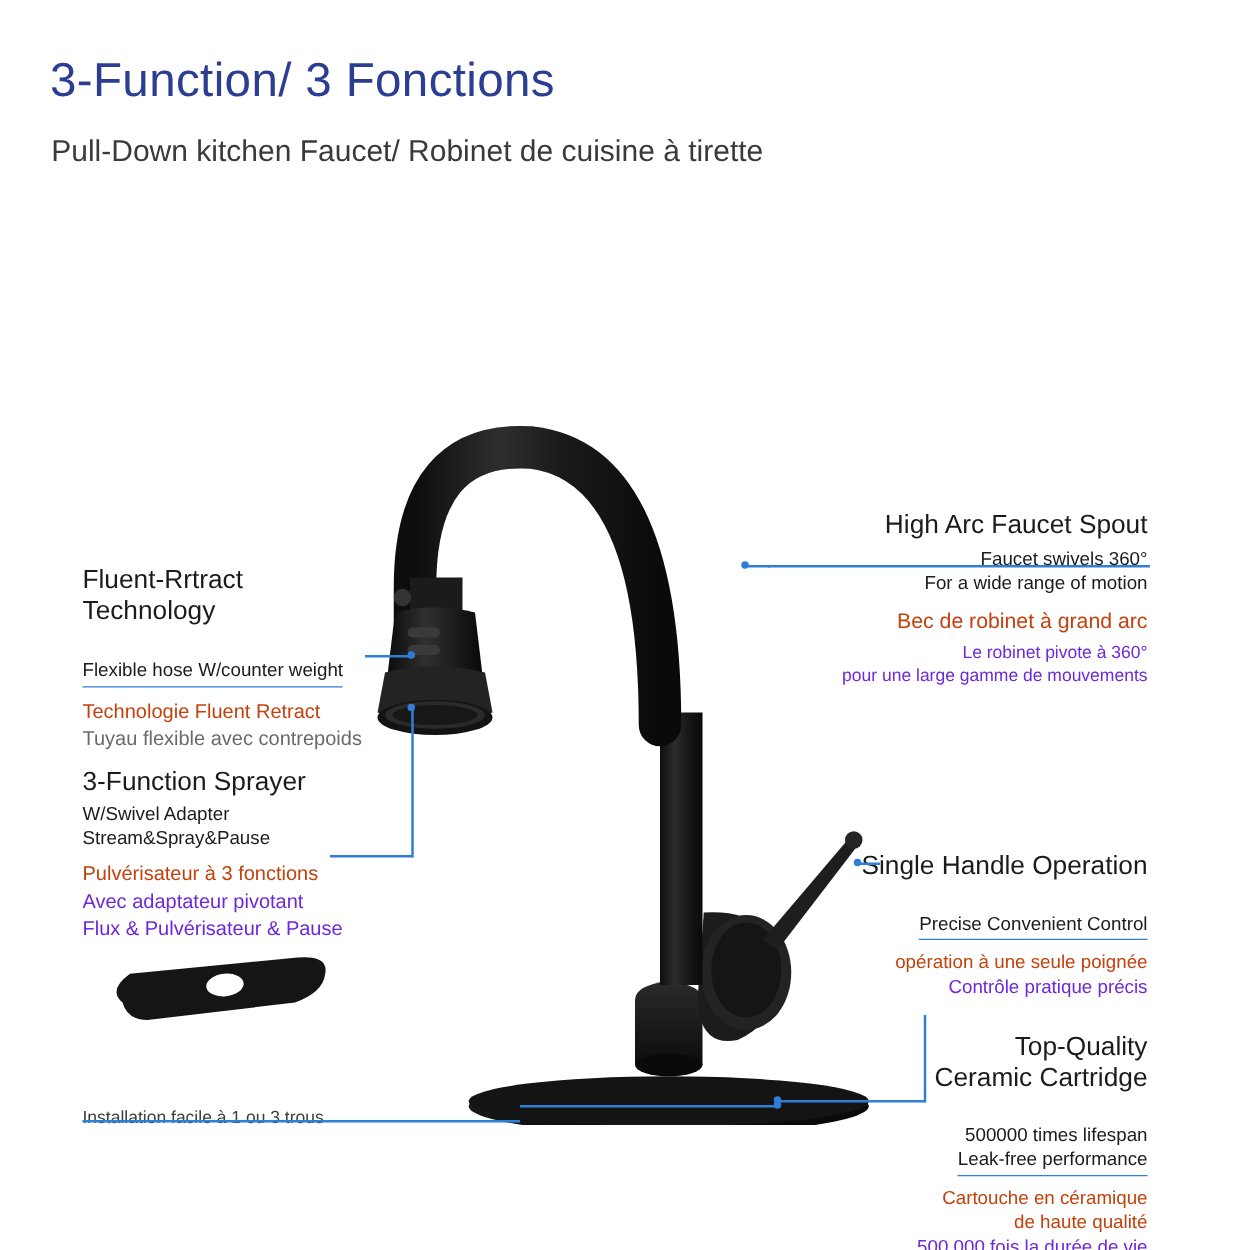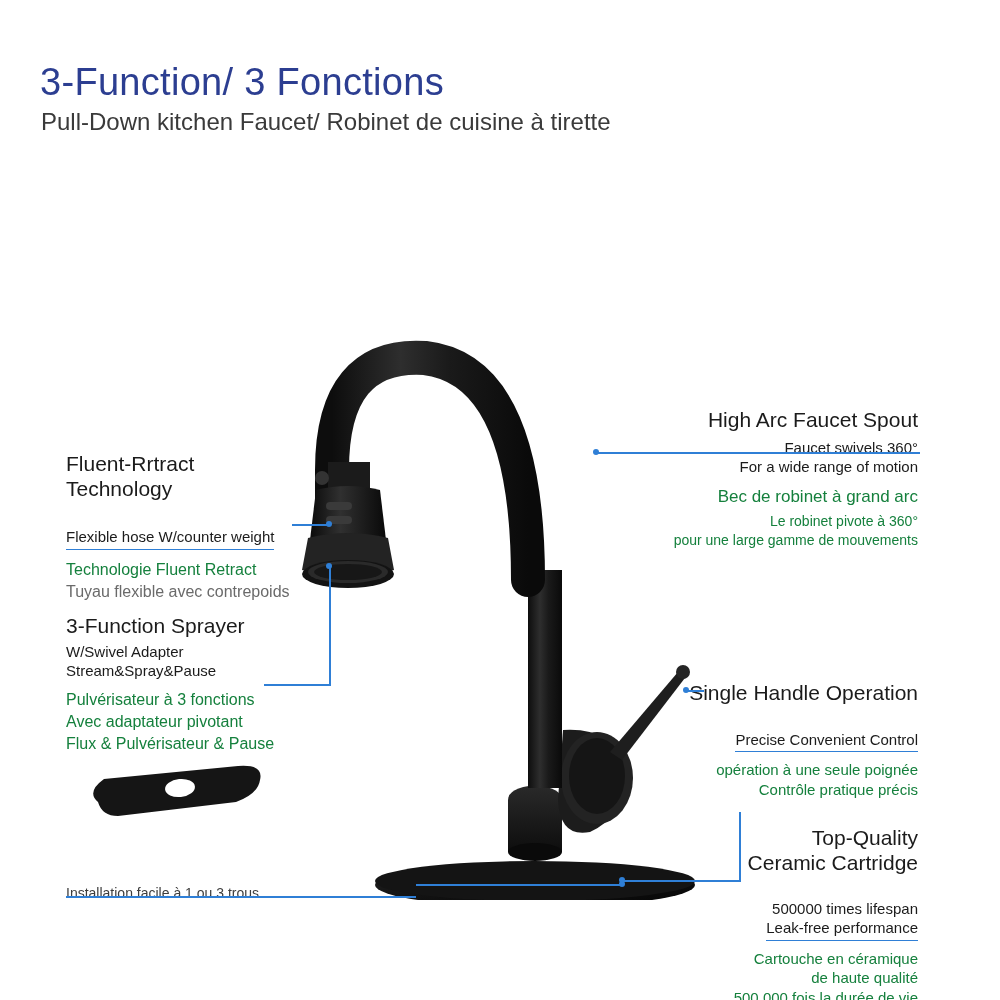--- a/index.html
+++ b/index.html
@@ -16,21 +16,21 @@
     width: 1000px;
     height: 1000px;
     background: #ffffff;
     overflow: hidden;
   }
 
   
   #header-title {
     position: absolute;
     left: 40px;
-    top: 61px;
+    top: 44px;
     font-size: 38px;
     color: #2c3e91;
     letter-spacing: 0.3px;
     white-space: nowrap;
   }
   #header-subtitle {
     position: absolute;
     left: 41px;
     top: 108px;
     font-size: 24px;
@@ -54,28 +54,28 @@
     line-height: 1.25;
     white-space: pre-line;
   }
   .annot .underline {
     border-bottom: 1.5px solid #2f7fd6;
     display: inline-block;
     padding-bottom: 2px;
   }
   .annot .fr-title {
     font-size: 17px;
-    color: #15803d;
+    color: #c2410c;
     line-height: 1.3;
     white-space: pre-line;
     margin-top: 10px;
   }
   .annot .fr-sub {
     font-size: 14px;
-    color: #15803d;
+    color: #6d28d9;
     line-height: 1.35;
     white-space: pre-line;
   }
   .ta-right { text-align: right; margin-top: 36px; }
   .ta-left  { text-align: left; }
 
   
   .leader {
     position: absolute;
     background: #2f7fd6;

